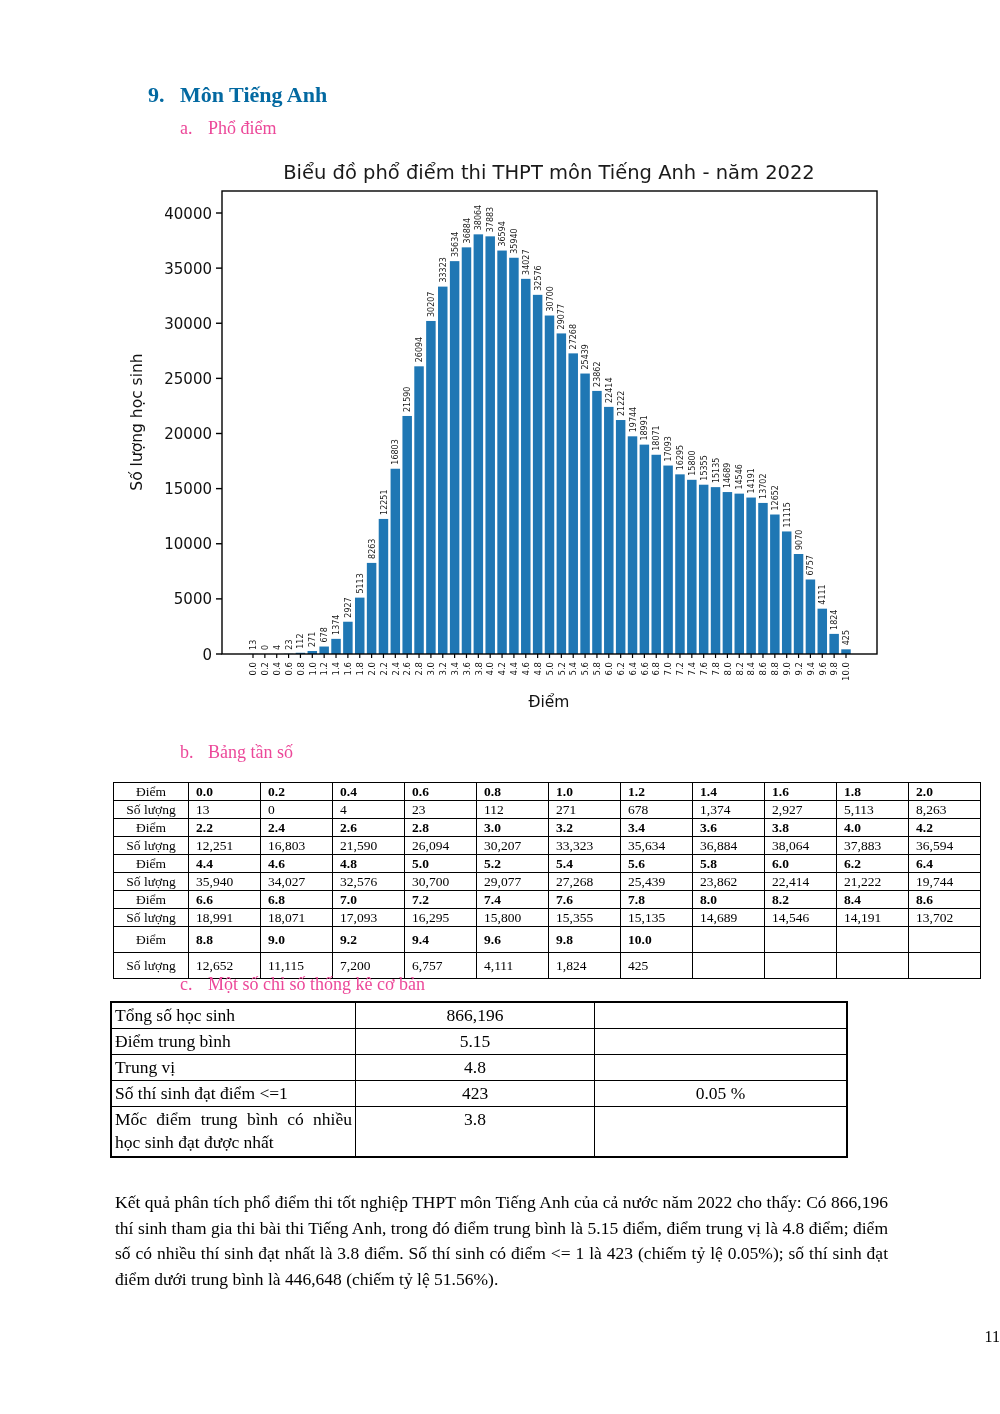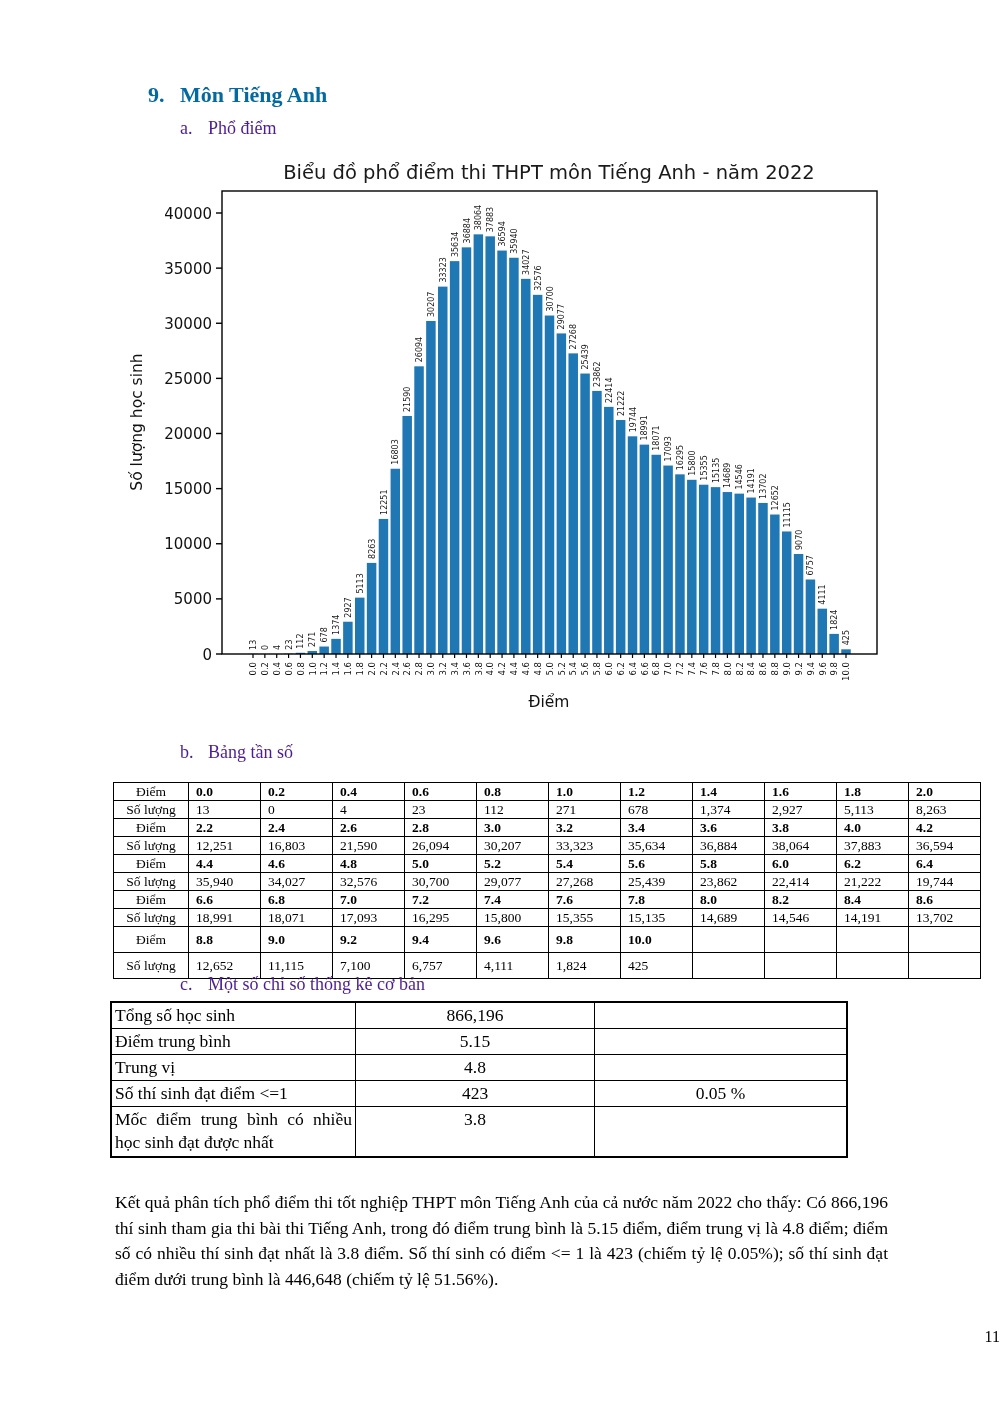--- a/index.html
+++ b/index.html
@@ -5,21 +5,21 @@
   html,body{margin:0;padding:0;background:#ffffff;}
   .page{
     position:relative;width:1000px;height:1414px;background:#ffffff;
     font-family:"Liberation Serif", serif;color:#000;overflow:hidden;
   }
   .abs{position:absolute;}
 
   
   .main-heading{left:148px;top:82px;font-size:22px;font-weight:bold;color:#0369a1;}
   .main-heading .marker{display:inline-block;width:32px;}
-  .section-title{font-size:18px;color:#4c1d95;}
+  .section-title{font-size:18px;color:#ec4899;}
   .section-title .marker{display:inline-block;width:28px;}
   .sec-a{left:180px;top:118px;}
   .sec-b{left:180px;top:742px;}
   .sec-c{left:180px;top:974px;}
 
   
   .chart-wrap{left:120px;top:158px;width:770px;height:568px;}
   .chart-wrap svg{font-family:"DejaVu Sans", sans-serif;}
 
   
@@ -425,21 +425,21 @@
           <td class="val">10.0</td>
           <td class="val"></td>
           <td class="val"></td>
           <td class="val"></td>
           <td class="val"></td>
         </tr>
         <tr class="count-row tall">
           <td class="lbl">Số lượng</td>
           <td class="val">12,652</td>
           <td class="val">11,115</td>
-          <td class="val">7,100</td>
+          <td class="val">7,200</td>
           <td class="val">6,757</td>
           <td class="val">4,111</td>
           <td class="val">1,824</td>
           <td class="val">425</td>
           <td class="val"></td>
           <td class="val"></td>
           <td class="val"></td>
           <td class="val"></td>
         </tr>
       </tbody>

